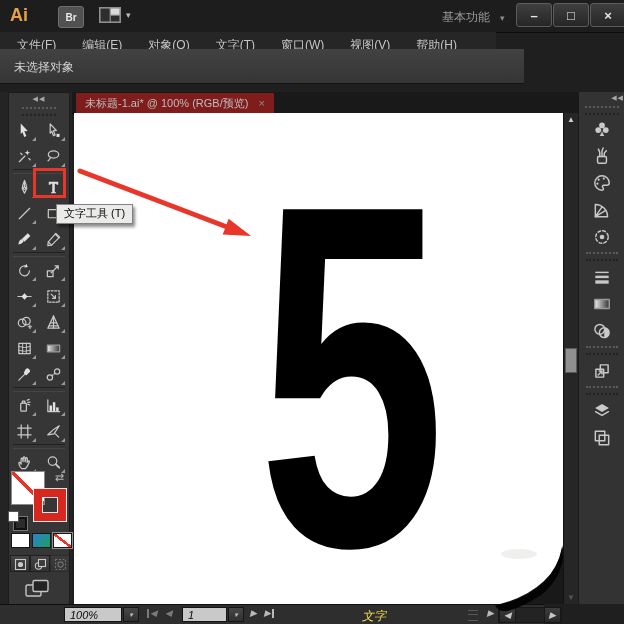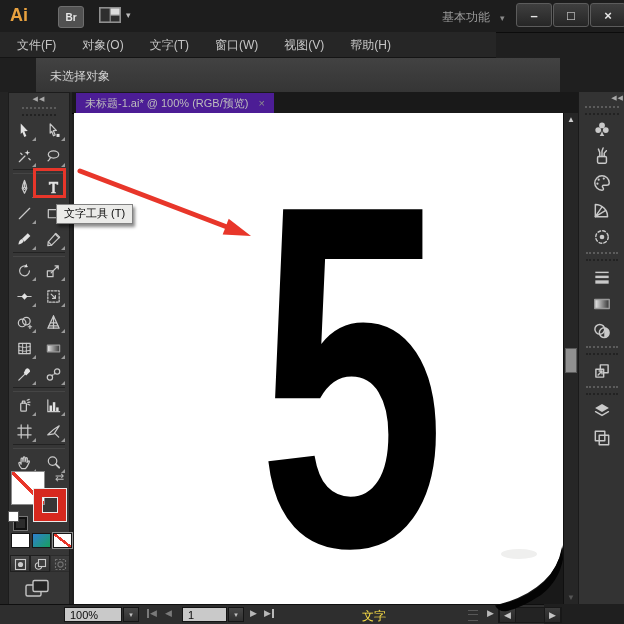--- a/index.html
+++ b/index.html
@@ -16,42 +16,42 @@
   .ws-label{left:442px;top:9px;color:#9b9b9b;font-size:12px;}
   .ws-label .caret{margin-left:10px;font-size:9px;color:#8a8a8a;}
   .winbtn{top:3px;width:34px;height:22px;background:linear-gradient(#3f3f3f,#262626);border:1px solid #5c5c5c;
           border-radius:3px;color:#e6e6e6;font-size:13px;font-weight:bold;display:flex;align-items:center;justify-content:center;}
   .winbtn.min{left:516px;} .winbtn.max{left:553px;} .winbtn.close{left:590px;}
   
   .menubar{left:0;top:32px;width:496px;height:26px;background:#262626;border-bottom:1px solid #141414;
            display:flex;align-items:center;padding-left:4px;box-sizing:border-box;}
   .menu-item{padding:0 13px;font-size:12px;color:#c6c6c6;line-height:26px;}
   
-  .controlbar{left:0;top:58px;width:524px;height:34px;background:linear-gradient(#424242,#353535);border-bottom:1px solid #141414;margin-left:36px;}
+  .controlbar{left:0;top:49px;width:524px;height:34px;background:linear-gradient(#424242,#353535);border-bottom:1px solid #141414;}
   .grip-v{top:62px;width:4px;height:26px;border-left:2px dotted #5f5f5f;border-right:2px dotted #2a2a2a;}
   .cb-status{left:14px;top:10px;font-size:12px;color:#d2d2d2;}
   .swatch-fill-none{left:108px;top:66px;width:24px;height:21px;background:linear-gradient(to top right,#fff 45%,#e8362a 45% 55%,#fff 55%);
         border:1px solid #1a1a1a;box-shadow:inset 0 0 0 1px #999;}
   .swatch-stroke{left:148px;top:66px;width:24px;height:21px;box-sizing:border-box;border:6px solid #d6281e;
         box-shadow:0 0 0 1px #e9e9e9, inset 0 0 0 1px #e9e9e9;}
   .dd-caret{top:70px;width:13px;height:14px;color:#b5b5b5;font-size:8px;display:flex;align-items:center;justify-content:center;}
   .stroke-link{left:198px;top:71px;font-size:12px;color:#cfa05f;border-bottom:1px dotted #cfa05f;line-height:12px;}
   .stepper{left:226px;top:67px;width:11px;height:19px;display:flex;flex-direction:column;align-items:center;justify-content:space-between;
         color:#bdbdbd;font-size:6px;}
   .field{background:#c9c9c9;border:1px solid #161616;color:#0b0b0b;font-size:11px;display:flex;align-items:center;box-sizing:border-box;}
   .f-strokew{left:239px;top:67px;width:50px;height:19px;padding-left:5px;}
   .ddbtn{top:67px;width:17px;height:19px;background:linear-gradient(#4a4a4a,#333);border:1px solid #161616;color:#c2c2c2;
         font-size:8px;display:flex;align-items:center;justify-content:center;box-sizing:border-box;}
   .f-profile{left:316px;top:67px;width:101px;height:19px;padding:0 6px;justify-content:space-between;}
   .profile-line{width:56px;height:3px;background:#000;}
   .f-brush{left:436px;top:67px;width:81px;height:19px;padding-left:6px;gap:6px;}
   .panelmenu{left:585px;top:68px;width:18px;height:16px;}
   
   .tabbar{left:72px;top:92px;width:506px;height:21px;background:#191919;border-bottom:1px solid #000;}
-  .tab{left:4px;top:1px;height:20px;background:#4c1d95;display:flex;align-items:center;padding:0 9px;gap:10px;}
+  .tab{left:4px;top:1px;height:20px;background:#7f1d1d;display:flex;align-items:center;padding:0 9px;gap:10px;}
   .tab-title{font-size:11px;color:#bdbdbd;white-space:nowrap;}
   .tab-close{font-size:11px;color:#8d8d8d;}
   
   .toolcol{left:0;top:92px;width:72px;height:532px;background:#242424;}
   .toolpanel{left:8px;top:0;width:62px;height:532px;background:#363636;border:1px solid #1c1c1c;box-sizing:border-box;}
   .collapse{width:100%;height:12px;text-align:center;color:#a8a8a8;font-size:7px;letter-spacing:1px;line-height:12px;}
   .gripdots{margin:2px auto 0 auto;width:34px;height:5px;border-top:2px dotted #5c5c5c;border-bottom:2px dotted #222;}
   .toolgrid{position:absolute;left:0;top:24px;width:60px;}
   .trow{display:flex;justify-content:center;gap:2px;height:26px;}
   .tool-cell{width:27px;height:26px;display:flex;align-items:center;justify-content:center;position:relative;}
@@ -84,21 +84,21 @@
   .vs-up{position:absolute;top:2px;left:0;width:14px;text-align:center;color:#cfcfcf;font-size:8px;}
   .vs-thumb{position:absolute;top:235px;left:1px;width:12px;height:25px;background:#909090;border:1px solid #5a5a5a;box-sizing:border-box;}
   .vs-down{position:absolute;bottom:2px;left:0;width:14px;text-align:center;color:#555;font-size:8px;}
   
   .rightdock{left:578px;top:92px;width:46px;height:512px;background:#333;border-left:1px solid #1a1a1a;box-sizing:border-box;}
   .rd-collapse{text-align:right;padding-right:6px;}
   .dock-item{width:46px;height:27px;display:flex;align-items:center;justify-content:center;}
   .dock-item .dicon{width:20px;height:20px;display:block;}
   .dock-sep{margin:2px auto;width:32px;height:5px;border-top:2px dotted #5c5c5c;border-bottom:2px dotted #222;}
   
-  .bottombar{left:0;top:604px;width:544px;height:20px;background:#2e2e2e;border-top:1px solid #0f0f0f;box-sizing:border-box;z-index:4;}
+  .bottombar{left:0;top:604px;width:544px;height:20px;background:#2e2e2e;border-top:1px solid #0f0f0f;box-sizing:border-box;z-index:4;font-style:italic;}
   .bb-field{position:absolute;background:#c9c9c9;border:1px solid #151515;color:#0b0b0b;font-size:11px;
         display:flex;align-items:center;padding-left:5px;box-sizing:border-box;height:15px;top:2px;}
   .bb-zoom{left:64px;width:58px;}
   .bb-zcaret{left:123px;} .bb-pcaret{left:228px;}
   .bb-caretbtn{position:absolute;top:2px;width:16px;height:15px;background:linear-gradient(#474747,#303030);border:1px solid #151515;
         box-sizing:border-box;color:#c2c2c2;font-size:7px;display:flex;align-items:center;justify-content:center;}
   .bb-page{left:182px;width:45px;}
   .navg{position:absolute;top:3px;font-size:9px;color:#7a7a7a;display:flex;align-items:center;gap:1px;}
   .navg .bar{width:2px;height:9px;background:#7a7a7a;display:inline-block;}
   .navg.bright{color:#b9b9b9;} .navg.bright .bar{background:#b9b9b9;}
@@ -130,20 +130,21 @@
   <div class="abs ws-label">
     <span>基本功能</span><span class="caret">▾</span>
   </div>
   <div class="abs winbtn min">–</div>
   <div class="abs winbtn max">□</div>
   <div class="abs winbtn close">×</div>
 </div>
 
 <div class="abs menubar" id="menubar">
     <div class="menu-item">文件(F)</div>
+    <div class="menu-item">编辑(E)</div>
     <div class="menu-item">对象(O)</div>
     <div class="menu-item">文字(T)</div>
     <div class="menu-item">窗口(W)</div>
     <div class="menu-item">视图(V)</div>
     <div class="menu-item">帮助(H)</div>
   </div>
 
 <div class="abs controlbar">
   <div class="abs grip-v" style="left:3px;"></div>
   <div class="abs cb-status">未选择对象</div>

